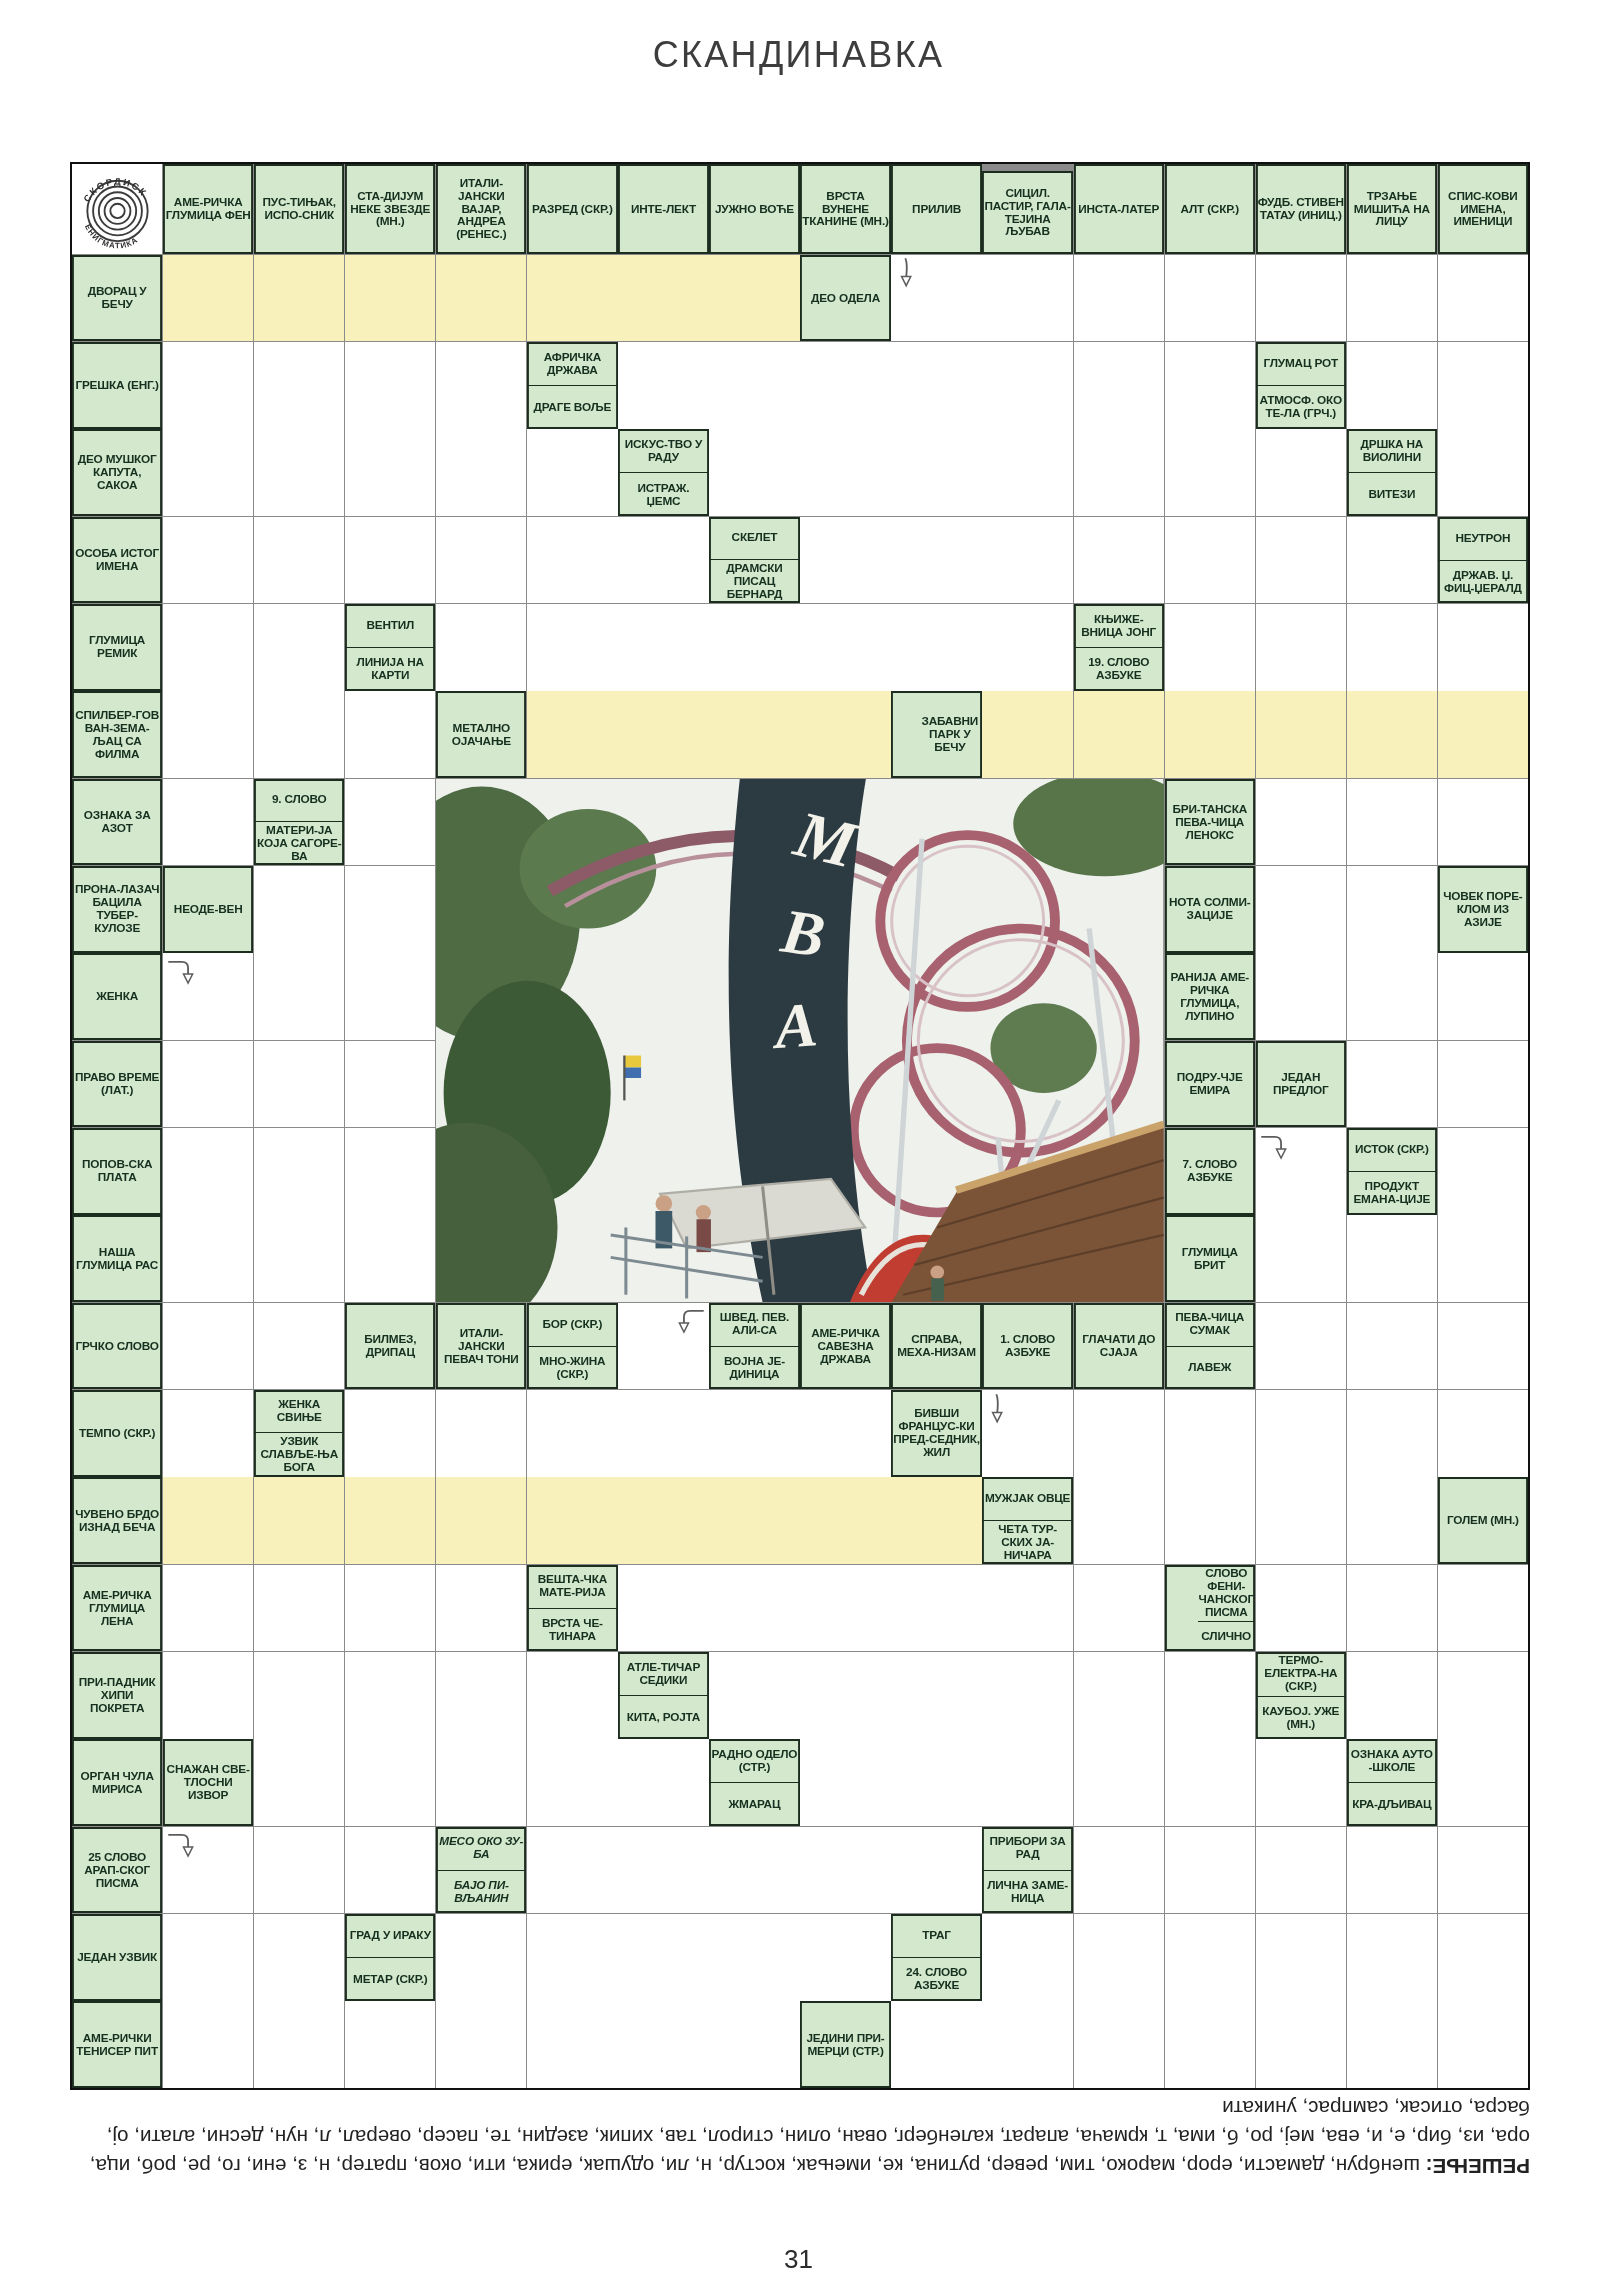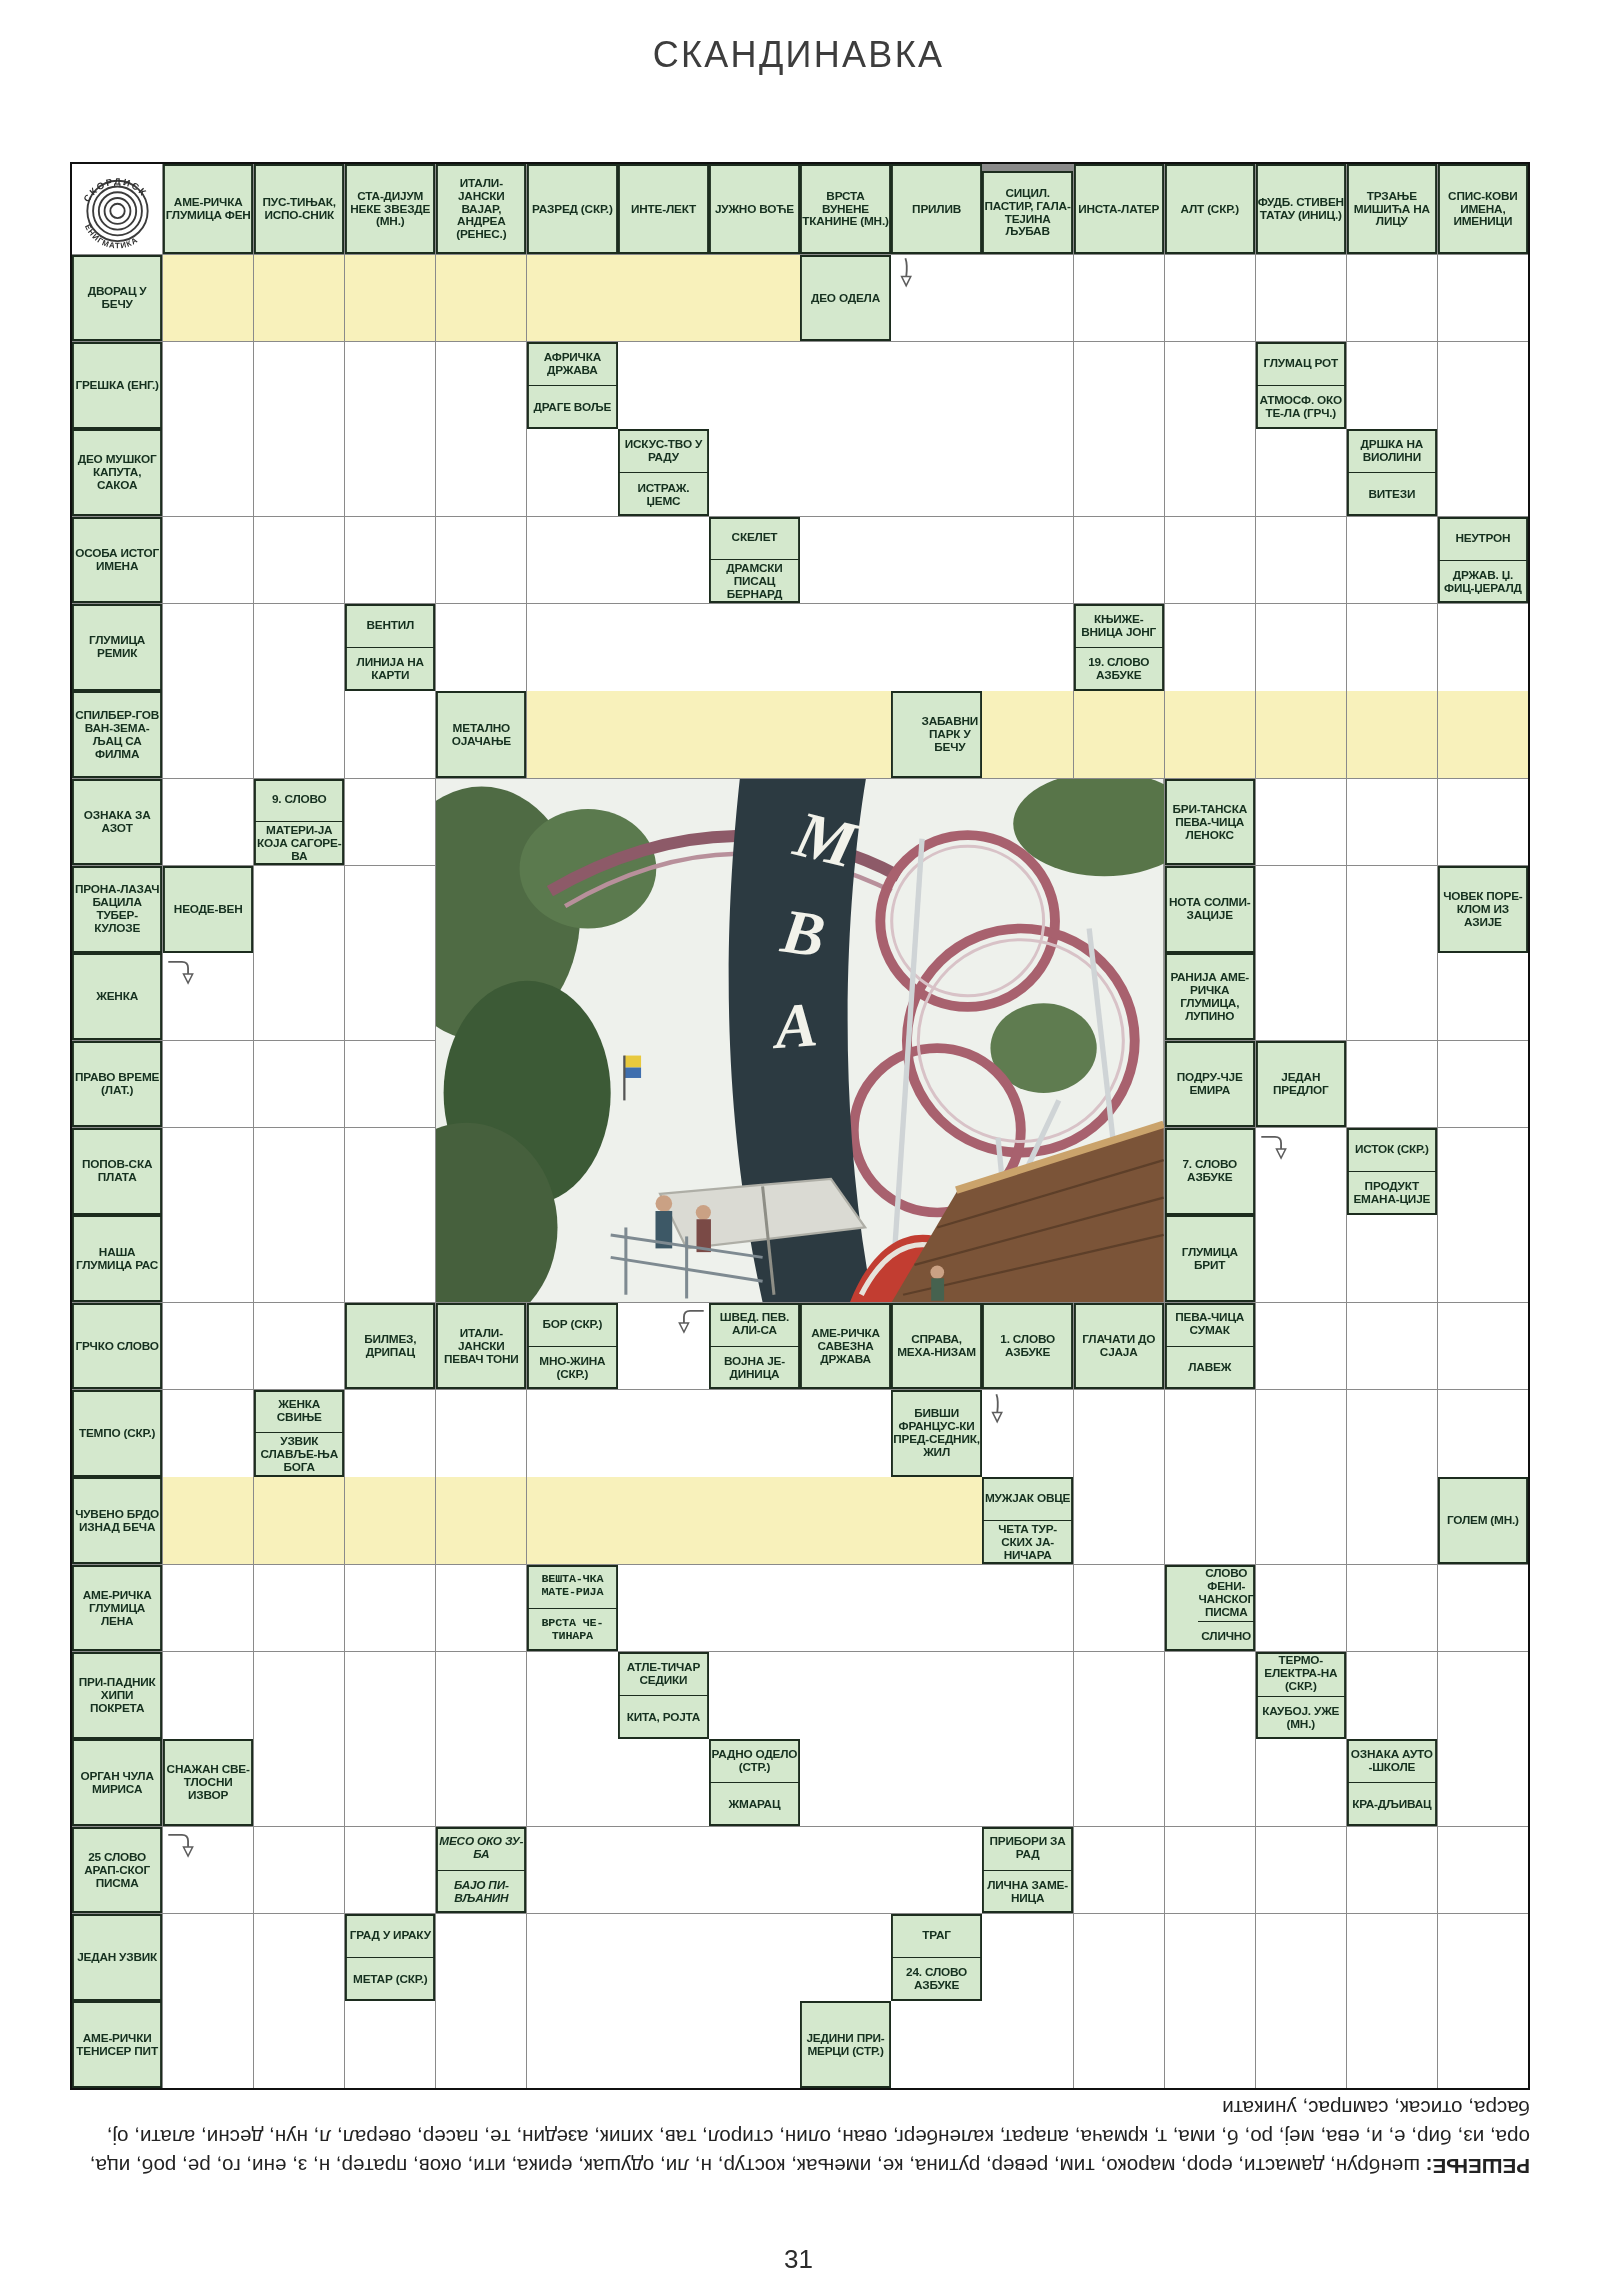--- a/index.html
+++ b/index.html
@@ -423,21 +423,21 @@
     <div class="cell" style="grid-area: 16 / 12;"></div>
     <div class="cell" style="grid-area: 16 / 13;"></div>
     <div class="cell" style="grid-area: 16 / 14;"></div>
     <div class="cell" style="grid-area: 16 / 15;"></div>
     <div class="cell clue" style="grid-area: 16 / 16;">ГОЛЕМ (МН.)</div>
     <div class="cell clue" style="grid-area: 17 / 1;">АМЕ-РИЧКА ГЛУМИЦА ЛЕНА</div>
     <div class="cell" style="grid-area: 17 / 2;"></div>
     <div class="cell" style="grid-area: 17 / 3;"></div>
     <div class="cell" style="grid-area: 17 / 4;"></div>
     <div class="cell" style="grid-area: 17 / 5;"></div>
-    <div class="cell split" style="grid-area: 17 / 6; font-family: Liberation Mono, monospace;">
+    <div class="cell split" style="grid-area: 17 / 6;">
       <div class="part top">ВЕШТА-ЧКА МАТЕ-РИЈА</div>
       <div class="part bot">ВРСТА ЧЕ-ТИНАРА</div>
     </div>
     <div class="cell" style="grid-area: 17 / 7;"></div>
     <div class="cell" style="grid-area: 17 / 8;"></div>
     <div class="cell" style="grid-area: 17 / 9;"></div>
     <div class="cell" style="grid-area: 17 / 10;"></div>
     <div class="cell" style="grid-area: 17 / 11;"></div>
     <div class="cell" style="grid-area: 17 / 12;"></div>
     <div class="cell split" style="grid-area: 17 / 13; padding-left: 33px;">

